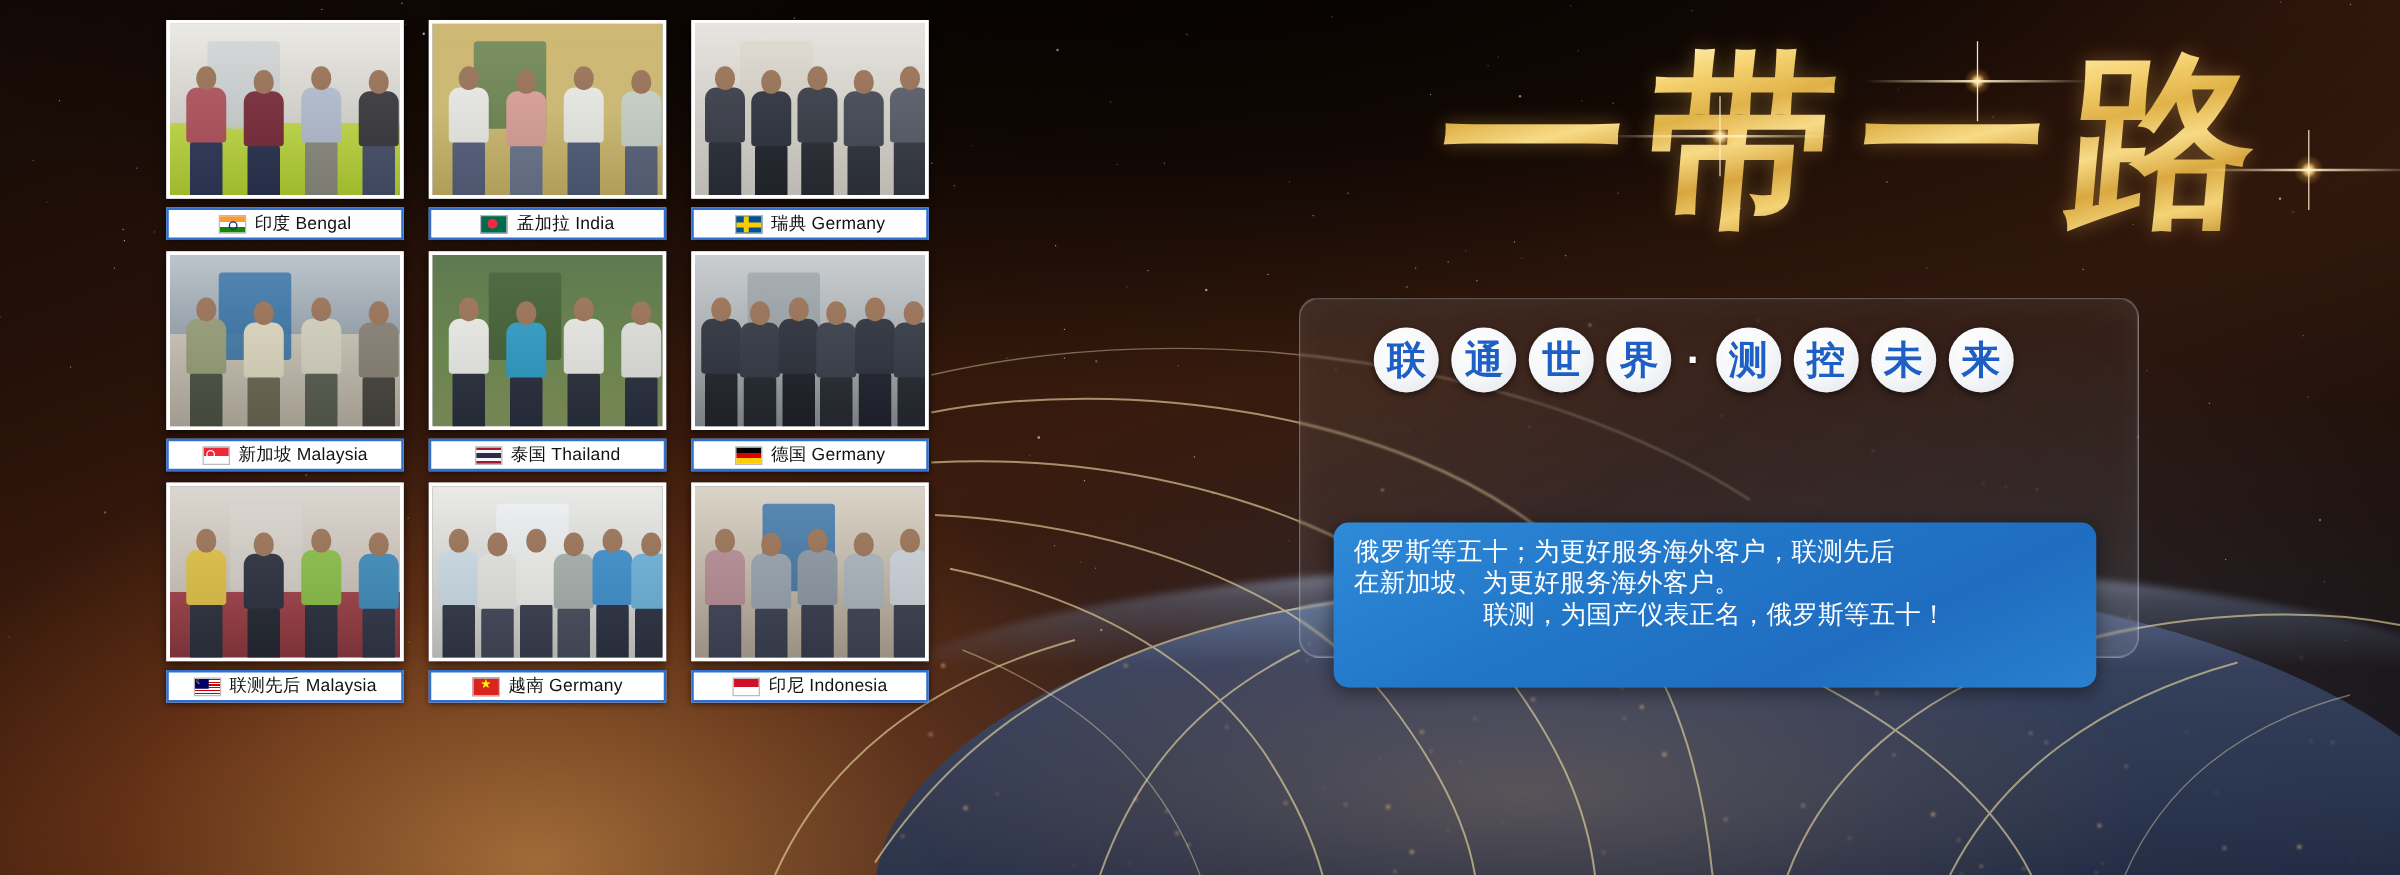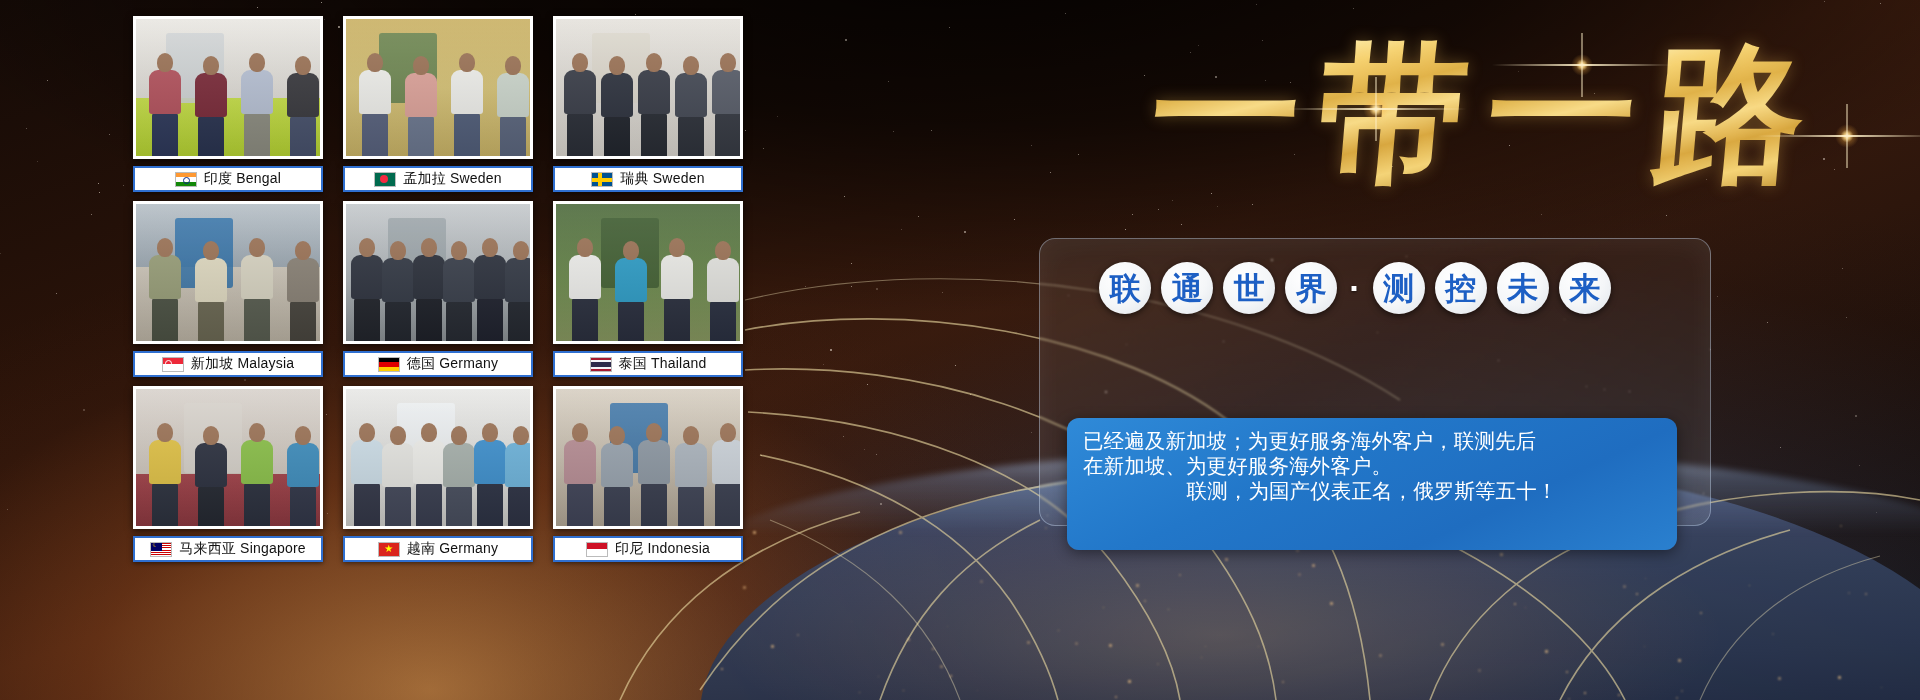--- a/index.html
+++ b/index.html
@@ -554,21 +554,21 @@
             <div style="position: absolute; left: 0px; top: 0px; width: 100%; height: 100%;">
               <div style="position: absolute; left: 154px; top: 97px; width: 26px; height: 46px; background: rgb(93, 104, 128); border-radius: 3px 3px 0px 0px;"></div>
               <div class="body" style="left: 151px; top: 54px; width: 32px; height: 44px; background: rgb(207, 217, 207); border-radius: 9px 9px 3px 3px;"></div>
               <div class="head" style="left: 159px; top: 37px; width: 16px; height: 19px; background: rgb(156, 115, 86);"></div>
             </div>
             <div style="position: absolute; inset: 0px; background: linear-gradient(rgba(255, 255, 255, 0.1), rgba(0, 0, 0, 0.14)); pointer-events: none;"></div>
           </div>
         </div>
         <div class="caption">
           <span class="flag f-bd"></span>
-          <span class="cap-text">孟加拉 Sweden</span>
+          <span class="cap-text">孟加拉 India</span>
         </div>
       </div>
       <div class="tile">
         <div class="photo">
           <div class="scene">
             <div class="bgwall" style="background: linear-gradient(rgb(229, 226, 220), rgb(219, 215, 208));"></div>
             <div style="position: absolute; left: 36px; top: 14px; width: 58px; height: 70px; background: rgb(221, 216, 204); opacity: 0.85; border-radius: 3px;"></div>
             <div style="position: absolute; left: 0px; top: 0px; width: 100%; height: 100%;">
               <div style="position: absolute; left: 11px; top: 94px; width: 26px; height: 49px; background: rgb(44, 48, 57); border-radius: 3px 3px 0px 0px;"></div>
               <div class="body" style="left: 8px; top: 51px; width: 32px; height: 44px; background: rgb(59, 63, 74); border-radius: 9px 9px 3px 3px;"></div>
@@ -592,21 +592,21 @@
             <div style="position: absolute; left: 0px; top: 0px; width: 100%; height: 100%;">
               <div style="position: absolute; left: 159px; top: 94px; width: 26px; height: 49px; background: rgb(56, 60, 69); border-radius: 3px 3px 0px 0px;"></div>
               <div class="body" style="left: 156px; top: 51px; width: 32px; height: 44px; background: rgb(90, 95, 107); border-radius: 9px 9px 3px 3px;"></div>
               <div class="head" style="left: 164px; top: 34px; width: 16px; height: 19px; background: rgb(156, 115, 86);"></div>
             </div>
             <div style="position: absolute; inset: 0px; background: linear-gradient(rgba(255, 255, 255, 0.1), rgba(0, 0, 0, 0.14)); pointer-events: none;"></div>
           </div>
         </div>
         <div class="caption">
           <span class="flag f-se"></span>
-          <span class="cap-text">瑞典 Sweden</span>
+          <span class="cap-text">瑞典 Germany</span>
         </div>
       </div>
       <div class="tile">
         <div class="photo">
           <div class="scene">
             <div class="bgwall" style="background: linear-gradient(rgb(182, 191, 198), rgb(154, 166, 176) 46%, rgb(207, 200, 187) 46%, rgb(189, 181, 166) 100%);"></div>
             <div style="position: absolute; left: 39px; top: 14px; width: 58px; height: 70px; background: rgb(43, 111, 168); opacity: 0.85; border-radius: 3px;"></div>
             <div style="position: absolute; left: 0px; top: 0px; width: 100%; height: 100%;">
               <div style="position: absolute; left: 16px; top: 94px; width: 26px; height: 49px; background: rgb(78, 84, 70); border-radius: 3px 3px 0px 0px;"></div>
               <div class="body" style="left: 13px; top: 51px; width: 32px; height: 44px; background: rgb(154, 160, 122); border-radius: 9px 9px 3px 3px;"></div>
@@ -631,20 +631,53 @@
           </div>
         </div>
         <div class="caption">
           <span class="flag f-sg"></span>
           <span class="cap-text">新加坡 Malaysia</span>
         </div>
       </div>
       <div class="tile">
         <div class="photo">
           <div class="scene">
+            <div class="bgwall" style="background: linear-gradient(rgb(77, 106, 60), rgb(107, 138, 76) 55%, rgb(138, 154, 98) 100%);"></div>
+            <div style="position: absolute; left: 45px; top: 14px; width: 58px; height: 70px; background: rgb(61, 90, 48); opacity: 0.85; border-radius: 3px;"></div>
+            <div style="position: absolute; left: 0px; top: 0px; width: 100%; height: 100%;">
+              <div style="position: absolute; left: 16px; top: 94px; width: 26px; height: 49px; background: rgb(44, 49, 64); border-radius: 3px 3px 0px 0px;"></div>
+              <div class="body" style="left: 13px; top: 51px; width: 32px; height: 44px; background: rgb(241, 241, 238); border-radius: 9px 9px 3px 3px;"></div>
+              <div class="head" style="left: 21px; top: 34px; width: 16px; height: 19px; background: rgb(156, 115, 86);"></div>
+            </div>
+            <div style="position: absolute; left: 0px; top: 0px; width: 100%; height: 100%;">
+              <div style="position: absolute; left: 62px; top: 97px; width: 26px; height: 46px; background: rgb(43, 48, 64); border-radius: 3px 3px 0px 0px;"></div>
+              <div class="body" style="left: 59px; top: 54px; width: 32px; height: 44px; background: rgb(47, 159, 201); border-radius: 9px 9px 3px 3px;"></div>
+              <div class="head" style="left: 67px; top: 37px; width: 16px; height: 19px; background: rgb(156, 115, 86);"></div>
+            </div>
+            <div style="position: absolute; left: 0px; top: 0px; width: 100%; height: 100%;">
+              <div style="position: absolute; left: 108px; top: 94px; width: 26px; height: 49px; background: rgb(44, 49, 64); border-radius: 3px 3px 0px 0px;"></div>
+              <div class="body" style="left: 105px; top: 51px; width: 32px; height: 44px; background: rgb(238, 238, 234); border-radius: 9px 9px 3px 3px;"></div>
+              <div class="head" style="left: 113px; top: 34px; width: 16px; height: 19px; background: rgb(156, 115, 86);"></div>
+            </div>
+            <div style="position: absolute; left: 0px; top: 0px; width: 100%; height: 100%;">
+              <div style="position: absolute; left: 154px; top: 97px; width: 26px; height: 46px; background: rgb(43, 49, 66); border-radius: 3px 3px 0px 0px;"></div>
+              <div class="body" style="left: 151px; top: 54px; width: 32px; height: 44px; background: rgb(230, 230, 226); border-radius: 9px 9px 3px 3px;"></div>
+              <div class="head" style="left: 159px; top: 37px; width: 16px; height: 19px; background: rgb(156, 115, 86);"></div>
+            </div>
+            <div style="position: absolute; inset: 0px; background: linear-gradient(rgba(255, 255, 255, 0.1), rgba(0, 0, 0, 0.14)); pointer-events: none;"></div>
+          </div>
+        </div>
+        <div class="caption">
+          <span class="flag f-th"></span>
+          <span class="cap-text">泰国 Thailand</span>
+        </div>
+      </div>
+      <div class="tile">
+        <div class="photo">
+          <div class="scene">
             <div class="bgwall" style="background: linear-gradient(rgb(197, 201, 204), rgb(174, 180, 184) 55%, rgb(141, 147, 151) 100%);"></div>
             <div style="position: absolute; left: 42px; top: 14px; width: 58px; height: 70px; background: rgb(154, 163, 168); opacity: 0.85; border-radius: 3px;"></div>
             <div style="position: absolute; left: 0px; top: 0px; width: 100%; height: 100%;">
               <div style="position: absolute; left: 8px; top: 94px; width: 26px; height: 49px; background: rgb(35, 38, 45); border-radius: 3px 3px 0px 0px;"></div>
               <div class="body" style="left: 5px; top: 51px; width: 32px; height: 44px; background: rgb(47, 52, 64); border-radius: 9px 9px 3px 3px;"></div>
               <div class="head" style="left: 13px; top: 34px; width: 16px; height: 19px; background: rgb(156, 115, 86);"></div>
             </div>
             <div style="position: absolute; left: 0px; top: 0px; width: 100%; height: 100%;">
               <div style="position: absolute; left: 39px; top: 97px; width: 26px; height: 46px; background: rgb(37, 41, 49); border-radius: 3px 3px 0px 0px;"></div>
               <div class="body" style="left: 36px; top: 54px; width: 32px; height: 44px; background: rgb(52, 58, 70); border-radius: 9px 9px 3px 3px;"></div>
@@ -669,53 +702,20 @@
               <div style="position: absolute; left: 162px; top: 97px; width: 26px; height: 46px; background: rgb(38, 42, 50); border-radius: 3px 3px 0px 0px;"></div>
               <div class="body" style="left: 159px; top: 54px; width: 32px; height: 44px; background: rgb(53, 59, 71); border-radius: 9px 9px 3px 3px;"></div>
               <div class="head" style="left: 167px; top: 37px; width: 16px; height: 19px; background: rgb(156, 115, 86);"></div>
             </div>
             <div style="position: absolute; inset: 0px; background: linear-gradient(rgba(255, 255, 255, 0.1), rgba(0, 0, 0, 0.14)); pointer-events: none;"></div>
           </div>
         </div>
         <div class="caption">
           <span class="flag f-de"></span>
           <span class="cap-text">德国 Germany</span>
-        </div>
-      </div>
-      <div class="tile">
-        <div class="photo">
-          <div class="scene">
-            <div class="bgwall" style="background: linear-gradient(rgb(77, 106, 60), rgb(107, 138, 76) 55%, rgb(138, 154, 98) 100%);"></div>
-            <div style="position: absolute; left: 45px; top: 14px; width: 58px; height: 70px; background: rgb(61, 90, 48); opacity: 0.85; border-radius: 3px;"></div>
-            <div style="position: absolute; left: 0px; top: 0px; width: 100%; height: 100%;">
-              <div style="position: absolute; left: 16px; top: 94px; width: 26px; height: 49px; background: rgb(44, 49, 64); border-radius: 3px 3px 0px 0px;"></div>
-              <div class="body" style="left: 13px; top: 51px; width: 32px; height: 44px; background: rgb(241, 241, 238); border-radius: 9px 9px 3px 3px;"></div>
-              <div class="head" style="left: 21px; top: 34px; width: 16px; height: 19px; background: rgb(156, 115, 86);"></div>
-            </div>
-            <div style="position: absolute; left: 0px; top: 0px; width: 100%; height: 100%;">
-              <div style="position: absolute; left: 62px; top: 97px; width: 26px; height: 46px; background: rgb(43, 48, 64); border-radius: 3px 3px 0px 0px;"></div>
-              <div class="body" style="left: 59px; top: 54px; width: 32px; height: 44px; background: rgb(47, 159, 201); border-radius: 9px 9px 3px 3px;"></div>
-              <div class="head" style="left: 67px; top: 37px; width: 16px; height: 19px; background: rgb(156, 115, 86);"></div>
-            </div>
-            <div style="position: absolute; left: 0px; top: 0px; width: 100%; height: 100%;">
-              <div style="position: absolute; left: 108px; top: 94px; width: 26px; height: 49px; background: rgb(44, 49, 64); border-radius: 3px 3px 0px 0px;"></div>
-              <div class="body" style="left: 105px; top: 51px; width: 32px; height: 44px; background: rgb(238, 238, 234); border-radius: 9px 9px 3px 3px;"></div>
-              <div class="head" style="left: 113px; top: 34px; width: 16px; height: 19px; background: rgb(156, 115, 86);"></div>
-            </div>
-            <div style="position: absolute; left: 0px; top: 0px; width: 100%; height: 100%;">
-              <div style="position: absolute; left: 154px; top: 97px; width: 26px; height: 46px; background: rgb(43, 49, 66); border-radius: 3px 3px 0px 0px;"></div>
-              <div class="body" style="left: 151px; top: 54px; width: 32px; height: 44px; background: rgb(230, 230, 226); border-radius: 9px 9px 3px 3px;"></div>
-              <div class="head" style="left: 159px; top: 37px; width: 16px; height: 19px; background: rgb(156, 115, 86);"></div>
-            </div>
-            <div style="position: absolute; inset: 0px; background: linear-gradient(rgba(255, 255, 255, 0.1), rgba(0, 0, 0, 0.14)); pointer-events: none;"></div>
-          </div>
-        </div>
-        <div class="caption">
-          <span class="flag f-th"></span>
-          <span class="cap-text">泰国 Thailand</span>
         </div>
       </div>
       <div class="tile">
         <div class="photo">
           <div class="scene">
             <div class="bgwall" style="background: linear-gradient(rgb(216, 210, 204), rgb(207, 199, 189) 62%, rgb(164, 67, 74) 62%, rgb(143, 58, 66) 100%);"></div>
             <div style="position: absolute; left: 48px; top: 14px; width: 58px; height: 70px; background: rgb(216, 212, 205); opacity: 0.85; border-radius: 3px;"></div>
             <div style="position: absolute; left: 0px; top: 0px; width: 100%; height: 100%;">
               <div style="position: absolute; left: 16px; top: 94px; width: 26px; height: 49px; background: rgb(46, 51, 64); border-radius: 3px 3px 0px 0px;"></div>
               <div class="body" style="left: 13px; top: 51px; width: 32px; height: 44px; background: rgb(227, 196, 71); border-radius: 9px 9px 3px 3px;"></div>
@@ -734,21 +734,21 @@
             <div style="position: absolute; left: 0px; top: 0px; width: 100%; height: 100%;">
               <div style="position: absolute; left: 154px; top: 97px; width: 26px; height: 46px; background: rgb(51, 56, 74); border-radius: 3px 3px 0px 0px;"></div>
               <div class="body" style="left: 151px; top: 54px; width: 32px; height: 44px; background: rgb(63, 143, 191); border-radius: 9px 9px 3px 3px;"></div>
               <div class="head" style="left: 159px; top: 37px; width: 16px; height: 19px; background: rgb(156, 115, 86);"></div>
             </div>
             <div style="position: absolute; inset: 0px; background: linear-gradient(rgba(255, 255, 255, 0.1), rgba(0, 0, 0, 0.14)); pointer-events: none;"></div>
           </div>
         </div>
         <div class="caption">
           <span class="flag f-my"></span>
-          <span class="cap-text">马来西亚 Singapore</span>
+          <span class="cap-text">联测先后 Malaysia</span>
         </div>
       </div>
       <div class="tile">
         <div class="photo">
           <div class="scene">
             <div class="bgwall" style="background: linear-gradient(rgb(232, 232, 230), rgb(220, 220, 217) 70%, rgb(207, 207, 203) 100%);"></div>
             <div style="position: absolute; left: 51px; top: 14px; width: 58px; height: 70px; background: rgb(238, 242, 245); opacity: 0.85; border-radius: 3px;"></div>
             <div style="position: absolute; left: 0px; top: 0px; width: 100%; height: 100%;">
               <div style="position: absolute; left: 8px; top: 94px; width: 26px; height: 49px; background: rgb(53, 57, 74); border-radius: 3px 3px 0px 0px;"></div>
               <div class="body" style="left: 5px; top: 51px; width: 32px; height: 44px; background: rgb(207, 224, 234); border-radius: 9px 9px 3px 3px;"></div>
@@ -849,18 +849,18 @@
       <div class="sl-badge">世</div>
       <div class="sl-badge">界</div>
       <span class="sl-dot">·</span>
       <div class="sl-badge">测</div>
       <div class="sl-badge">控</div>
       <div class="sl-badge">未</div>
       <div class="sl-badge">来</div>
     </div>
 
   <div class="bluebox" id="bluebox">
-      <div class="bb-line">已经遍及新加坡；为更好服务海外客户，联测先后</div>
+      <div class="bb-line">俄罗斯等五十；为更好服务海外客户，联测先后</div>
       <div class="bb-line">在新加坡、为更好服务海外客户。</div>
       <div class="bb-line center">联测，为国产仪表正名，俄罗斯等五十！</div>
     </div>
 
 </div>
 
 </body></html>

